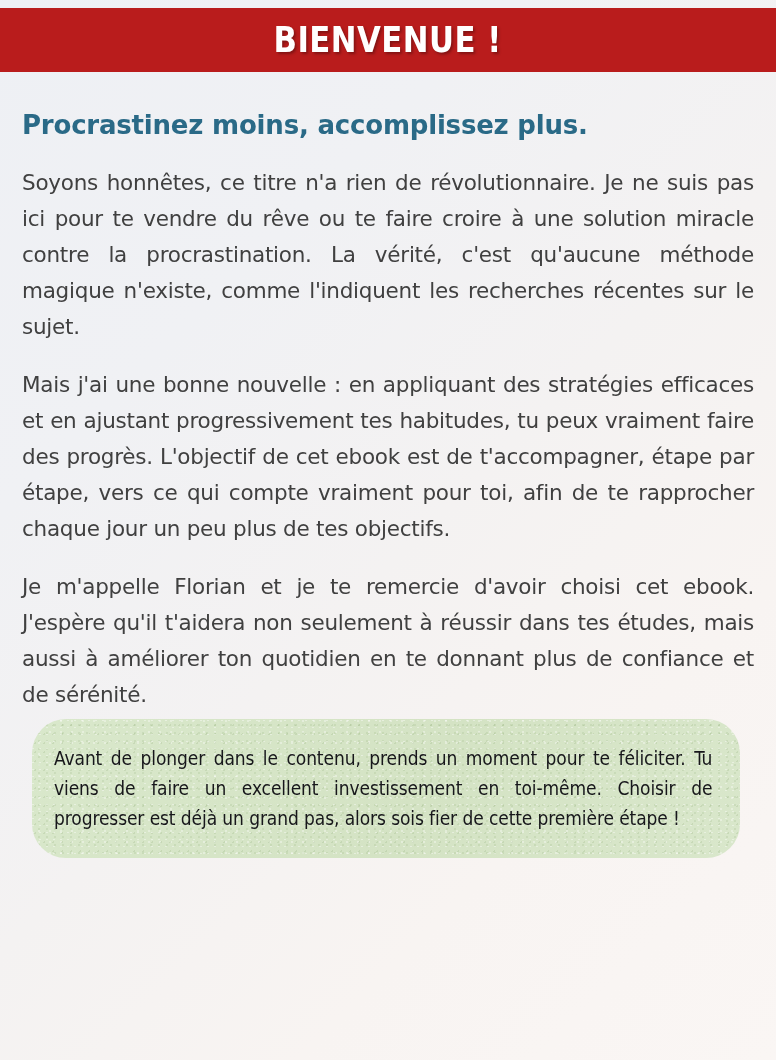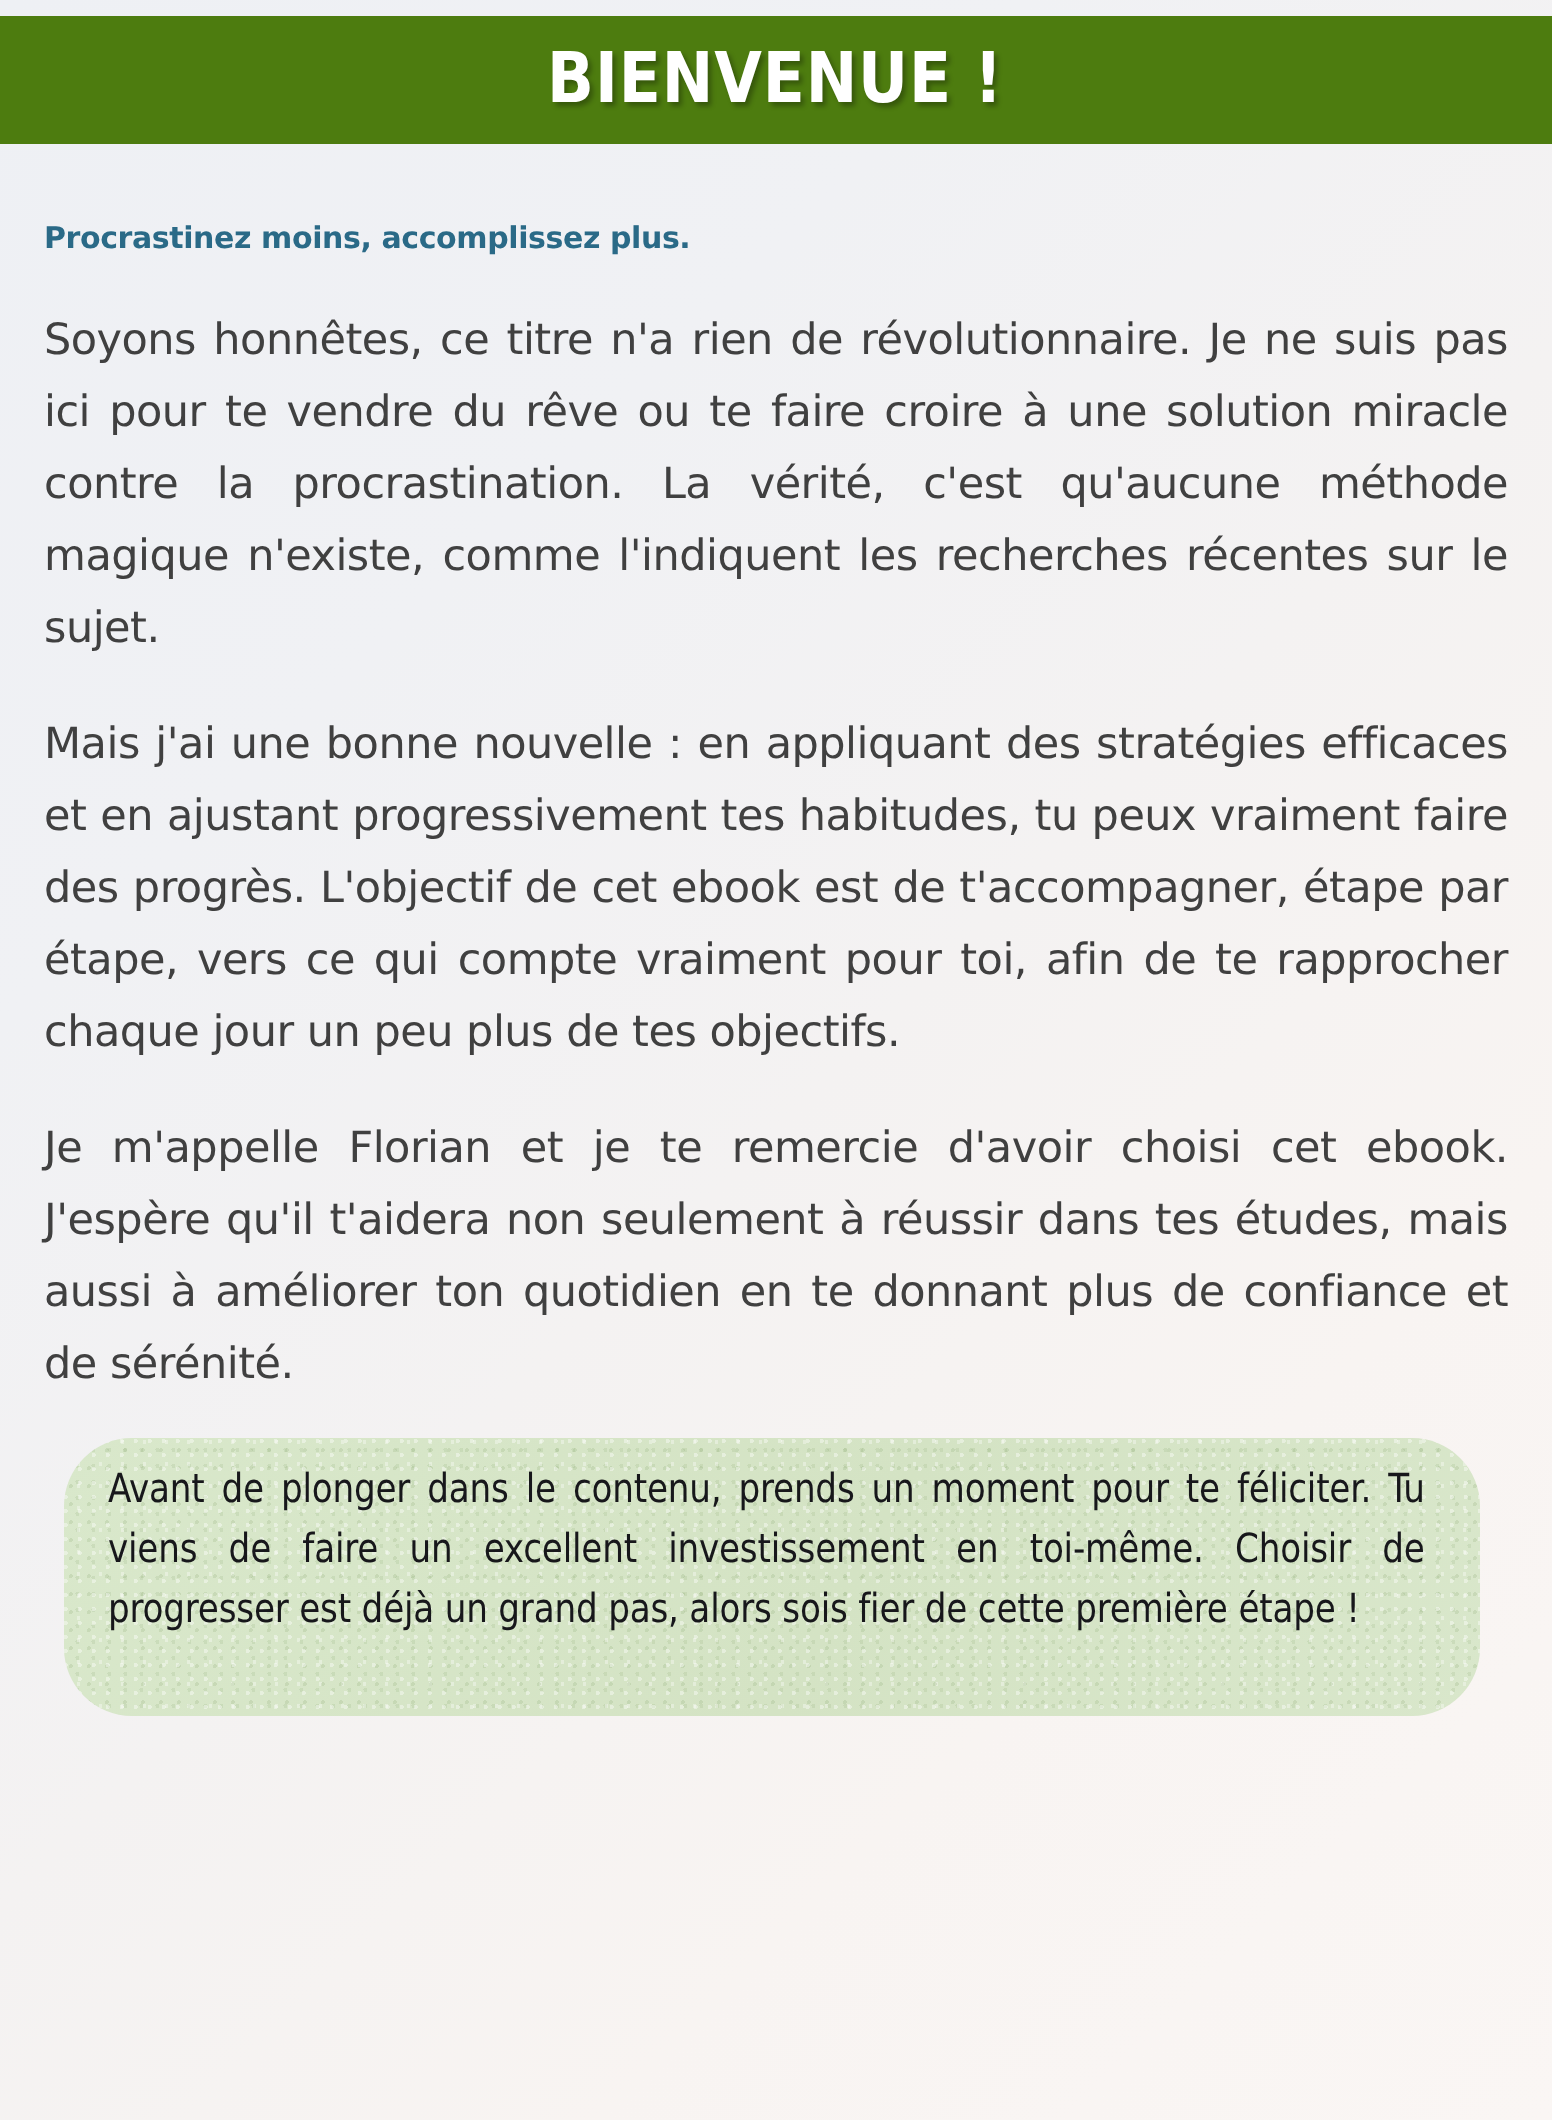--- a/index.html
+++ b/index.html
@@ -21,21 +21,21 @@
         #faf6f4 100%);
     position:relative;
   }
 
   
   .banner {
     position:absolute;
     top:8px; left:0;
     width:776px;
     height:64px;
-    background:#4d7c0f;
+    background:#b91c1c;
     display:flex;
     align-items:center;
     justify-content:center;
   }
   .banner-title {
     font-family:"DejaVu Sans", sans-serif;
     font-weight:bold;
     font-size:35px;
     letter-spacing:0.5px;
     color:#ffffff;
@@ -48,21 +48,21 @@
   .content {
     position:absolute;
     top:72px; left:0;
     width:776px;
     padding:38px 22px 0 22px;
   }
 
   .subtitle {
     font-family:"DejaVu Sans", sans-serif;
     font-weight:bold;
-    font-size:15px;
+    font-size:26px;
     color:#2a6a87;
     letter-spacing:-0.2px;
     margin-bottom:25px;
     white-space:nowrap;
   }
 
   .para {
     font-family:"DejaVu Sans", sans-serif;
     font-size:21.5px;
     line-height:36px;
@@ -86,21 +86,21 @@
     height:100%;
     border-radius:34px;
     background-color:#d7e6c8;
     background-image:
       radial-gradient(circle at 12% 22%, rgba(255,255,255,0.40) 0 1px, transparent 1px),
       radial-gradient(circle at 38% 68%, rgba(140,170,115,0.22) 0 1px, transparent 1px),
       radial-gradient(circle at 66% 18%, rgba(255,255,255,0.35) 0 1px, transparent 1px),
       radial-gradient(circle at 84% 74%, rgba(140,170,115,0.18) 0 1px, transparent 1px),
       linear-gradient(120deg, #d9e8cb 0%, #d4e3c4 55%, #d9e7cb 100%);
     background-size:7px 7px, 9px 9px, 11px 11px, 8px 8px, 100% 100%;
-    padding:10px 26px 0 22px;
+    padding:24px 26px 0 22px;
   }
   .callout-text {
     font-family:"DejaVu Sans Condensed","DejaVu Sans", sans-serif;
     font-size:20px;
     line-height:30px;
     color:#17171b;
     text-align:justify;
     text-justify:inter-word;
     letter-spacing:-0.1px;
     transform:scaleX(0.95);

